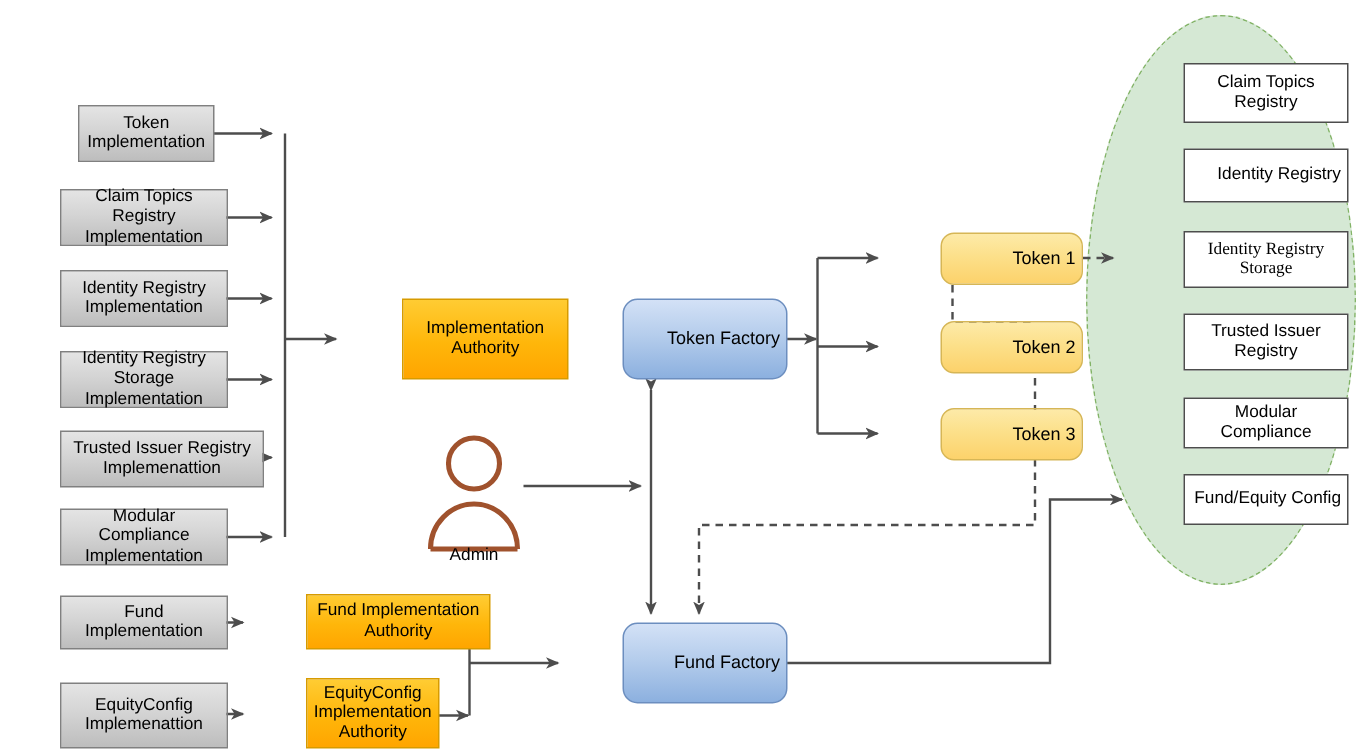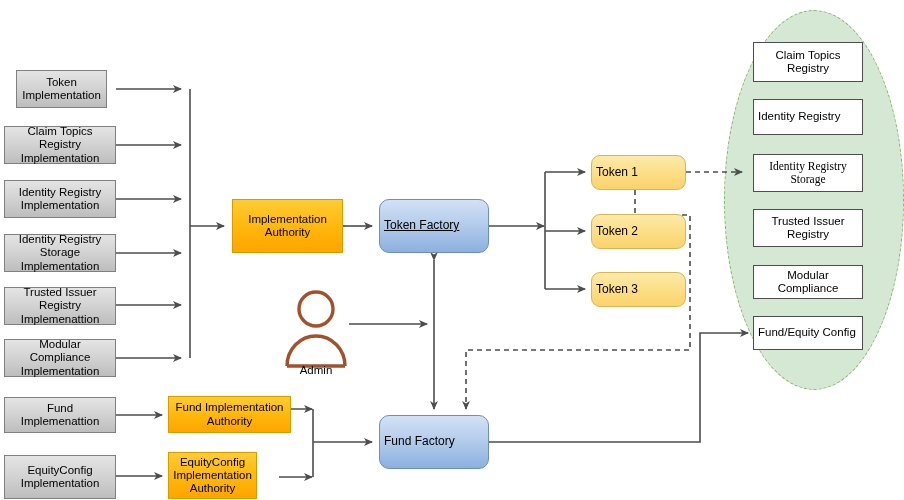--- a/index.html
+++ b/index.html
@@ -1,19 +1,19 @@
 <!DOCTYPE html>
 <html><head>
 <meta charset="utf-8">
 <style>
   html,body{margin:0;padding:0;background:#ffffff;}
   body{width:904px;height:500px;overflow:hidden;font-family:"Liberation Sans","DejaVu Sans",sans-serif;}
   #stage{position:relative;width:904px;height:500px;}
   #wires{position:absolute;left:0;top:0;width:904px;height:500px;}
-  .node{position:absolute;box-sizing:border-box;display:flex;align-items:center;justify-content:flex-start;text-align:center;line-height:1.15;color:#000000;}
+  .node{position:absolute;box-sizing:border-box;display:flex;align-items:center;justify-content:flex-end;text-align:center;line-height:1.15;color:#000000;margin-left:36px;}
   .impl-box{
     border:1px solid #808080;
     background:linear-gradient(to bottom,#e4e4e4 0%,#d4d4d4 45%,#bdbdbd 100%);
     font-size:11.5px;padding:2px 4px;
     box-shadow:0 0 0 0 rgba(0,0,0,0);
   }
   .auth-box{
     border:1px solid #d79b00;
     background:linear-gradient(to bottom,#ffcc33 0%,#ffb60a 55%,#ffa500 100%);
     font-size:11.5px;padding:2px 0;
@@ -105,45 +105,45 @@
   </div>
   <div class="node impl-box" style="left:4px;top:126px;width:112px;height:38px;">
     <span>Claim Topics Registry Implementation</span>
   </div>
   <div class="node impl-box" style="left:4px;top:180px;width:112px;height:38px;">
     <span>Identity Registry Implementation</span>
   </div>
   <div class="node impl-box" style="left:4px;top:234px;width:112px;height:38px;">
     <span>Identity Registry Storage Implementation</span>
   </div>
-  <div class="node impl-box" style="left:4px;top:287px;width:112px;height:38px;">
+  <div class="node impl-box" style="left:4px;top:287px;width:136px;height:38px;">
     <span>Trusted Issuer Registry Implemenattion</span>
   </div>
   <div class="node impl-box" style="left:4px;top:339px;width:112px;height:38px;">
     <span>Modular Compliance Implementation</span>
   </div>
 
   <div class="node impl-box" style="left:4px;top:397px;width:112px;height:36px;">
-    <span>Fund Implemenattion</span>
+    <span>Fund Implementation</span>
   </div>
   <div class="node impl-box" style="left:4px;top:455px;width:112px;height:44px;">
-    <span>EquityConfig Implementation</span>
+    <span>EquityConfig Implemenattion</span>
   </div>
 
   <div class="node auth-box" style="left:232px;top:199px;width:111px;height:54px;">
     <span>Implementation Authority</span>
   </div>
   <div class="node auth-box" style="left:168px;top:396px;width:123px;height:37px;">
     <span>Fund Implementation Authority</span>
   </div>
   <div class="node auth-box" style="left:168px;top:452px;width:89px;height:47px;">
     <span>EquityConfig Implementation Authority</span>
   </div>
 
-  <div class="node factory-box" style="left:379px;top:199px;width:110px;height:54px;text-decoration:underline;">
+  <div class="node factory-box" style="left:379px;top:199px;width:110px;height:54px;">
     <span>Token Factory</span>
   </div>
   <div class="node factory-box" style="left:379px;top:415px;width:110px;height:54px;">
     <span>Fund Factory</span>
   </div>
 
   <div class="node token-box" style="left:591px;top:155px;width:95px;height:35px;">
     <span>Token 1</span>
   </div>
   <div class="node token-box" style="left:591px;top:214px;width:95px;height:35px;">

